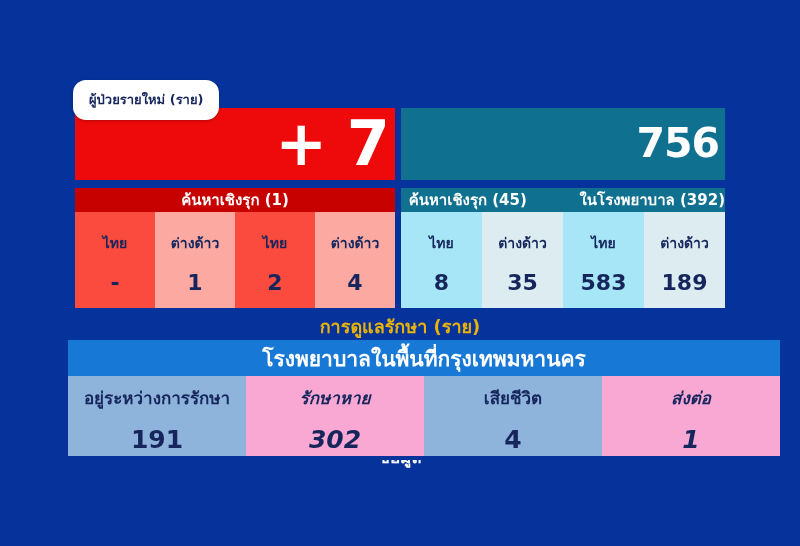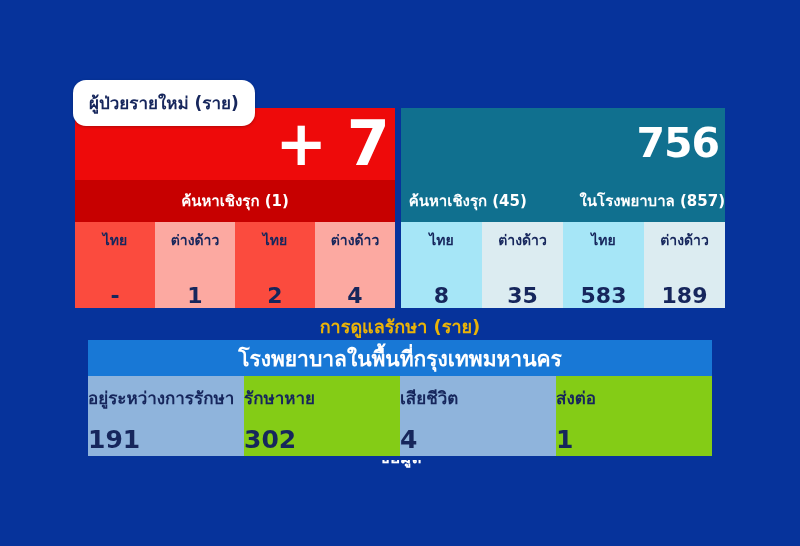--- a/index.html
+++ b/index.html
@@ -68,31 +68,32 @@
 
   
   .pill {
     position: absolute;
     top: -28px;
     left: -2px;
     background: #ffffff;
     color: #16265c;
     border-radius: 13px;
     padding: 9px 16px 10px 16px;
-    font-size: 17px;
+    font-size: 13px;
     font-weight: bold;
     white-space: nowrap;
     box-shadow: 0 1px 3px rgba(0,0,0,.25);
     z-index: 4;
   }
 
   
   .sub-head {
     display: flex;
-    height: 42px;
+    height: 24px;
+    margin-top: 8px;
   }
   .panel-new   .sub-head { background: #c70000; }
   .panel-cumul .sub-head { background: #10708f; gap: 45px; }
 
   .sub-head-cell {
     flex: 1 1 50%;
     display: flex;
     align-items: center;
     justify-content: center;
     color: #ffffff;
@@ -104,21 +105,21 @@
   
   .cells {
     display: flex;
     flex: 1 1 auto;
   }
   .cell {
     flex: 1 1 25%;
     display: flex;
     flex-direction: column;
     align-items: center;
-    justify-content: space-between;
+    justify-content: center;
     padding-top: 7px;
   }
   .cell-label {
     font-size: 14px;
     font-weight: bold;
     color: #16265c;
     white-space: nowrap;
   }
   .cell-value {
     margin-top: 16px;
@@ -145,22 +146,21 @@
     color: #eab308;
     font-size: 18px;
     font-weight: bold;
   }
 
   
   .bottom {
     position: absolute;
     left: 68px;
     top: 340px;
-    width: 624px;
-    margin-left: 20px;
+    width: 712px;
   }
 
   .bottom-banner {
     background: #1878d6;
     height: 36px;
     display: flex;
     align-items: center;
     justify-content: center;
     color: #ffffff;
     font-size: 21px;
@@ -169,26 +169,26 @@
   }
 
   .bottom-cells {
     display: flex;
     height: 80px;
   }
   .b-cell {
     flex: 1 1 25%;
     display: flex;
     flex-direction: column;
-    align-items: flex-start;
+    align-items: center;
     justify-content: flex-start;
     padding-top: 8px;
   }
   .b-cell.shade-a { background: #8fb4dc; }
-  .b-cell.shade-b { background: #84cc16; }
+  .b-cell.shade-b { background: #f9a8d4; font-style: italic; }
 
   .b-label {
     font-size: 17px;
     font-weight: bold;
     color: #16265c;
     white-space: nowrap;
   }
   .b-value {
     margin-top: 14px;
     font-size: 25px;
@@ -255,21 +255,21 @@
       </div>
     </div>
 
     <div class="panel panel-cumul">
       <div class="panel-hero">
         <div class="hero-number">756</div>
       </div>
 
       <div class="sub-head">
         <div class="sub-head-cell">ค้นหาเชิงรุก (45)</div>
-        <div class="sub-head-cell">ในโรงพยาบาล (857)</div>
+        <div class="sub-head-cell">ในโรงพยาบาล (392)</div>
       </div>
 
       <div class="cells">
         <div class="cell shade-a">
           <div class="cell-label">ไทย</div>
           <div class="cell-value">8</div>
         </div>
         <div class="cell shade-b">
           <div class="cell-label">ต่างด้าว</div>
           <div class="cell-value">35</div>

